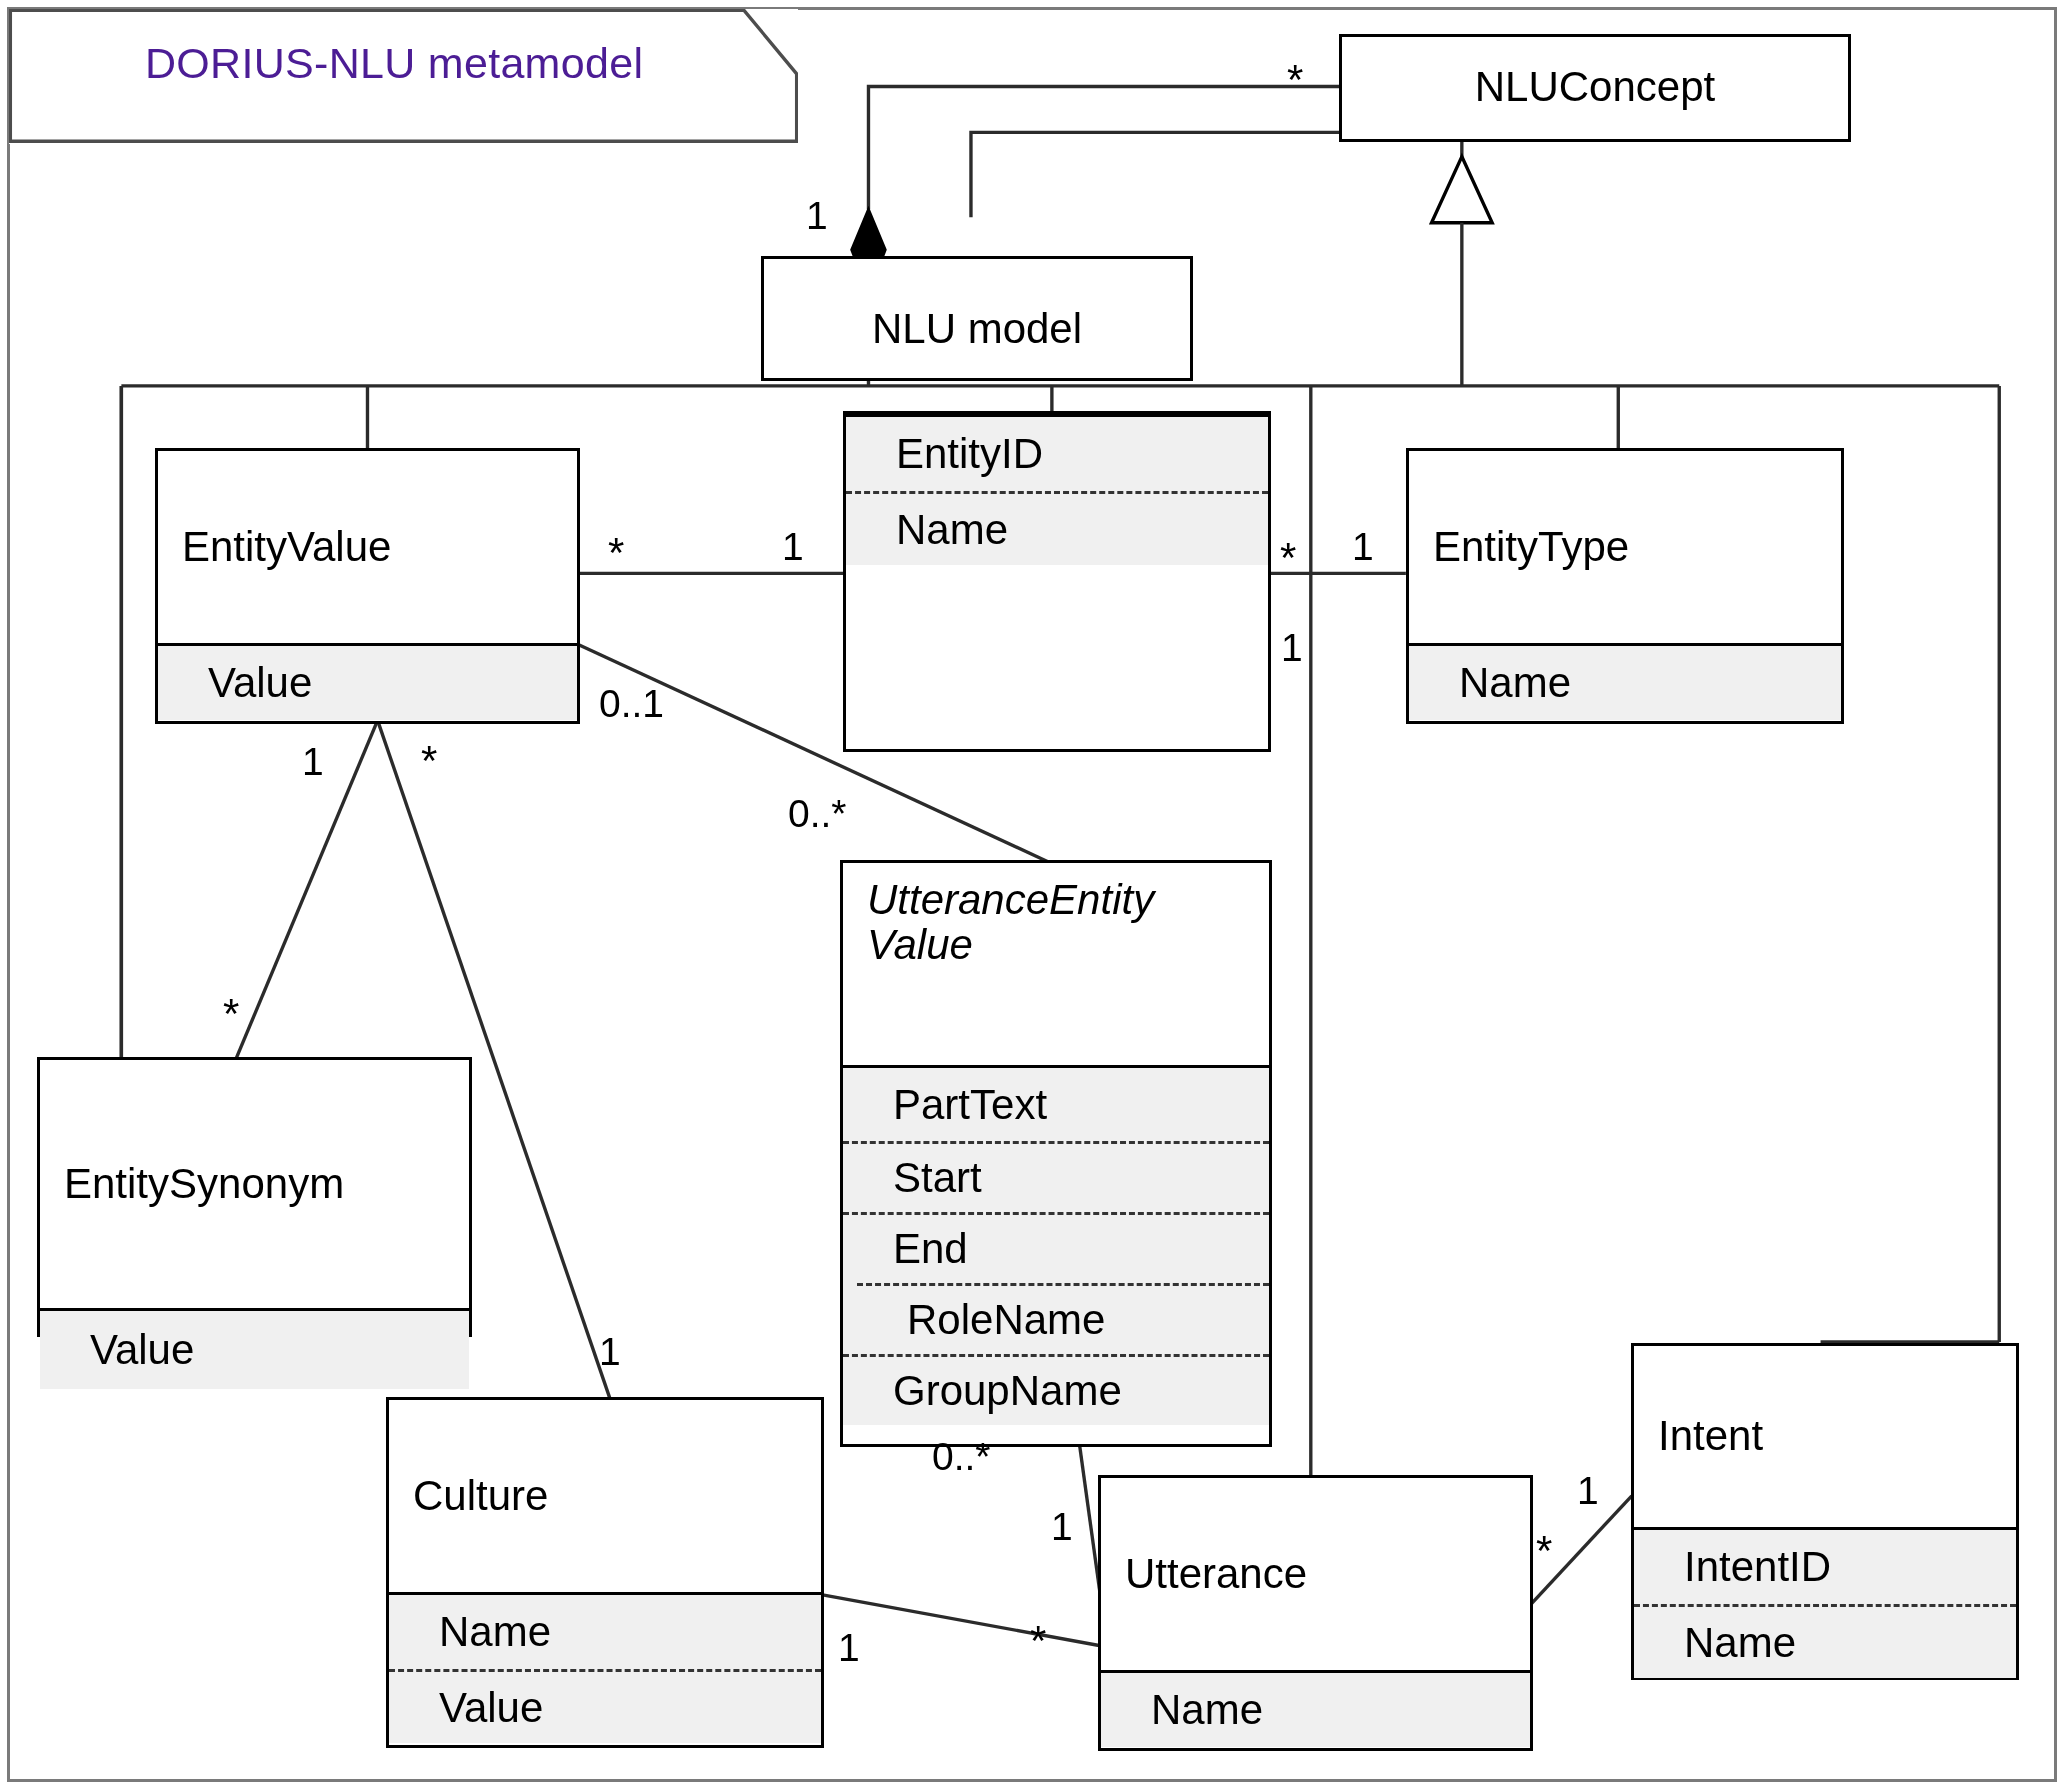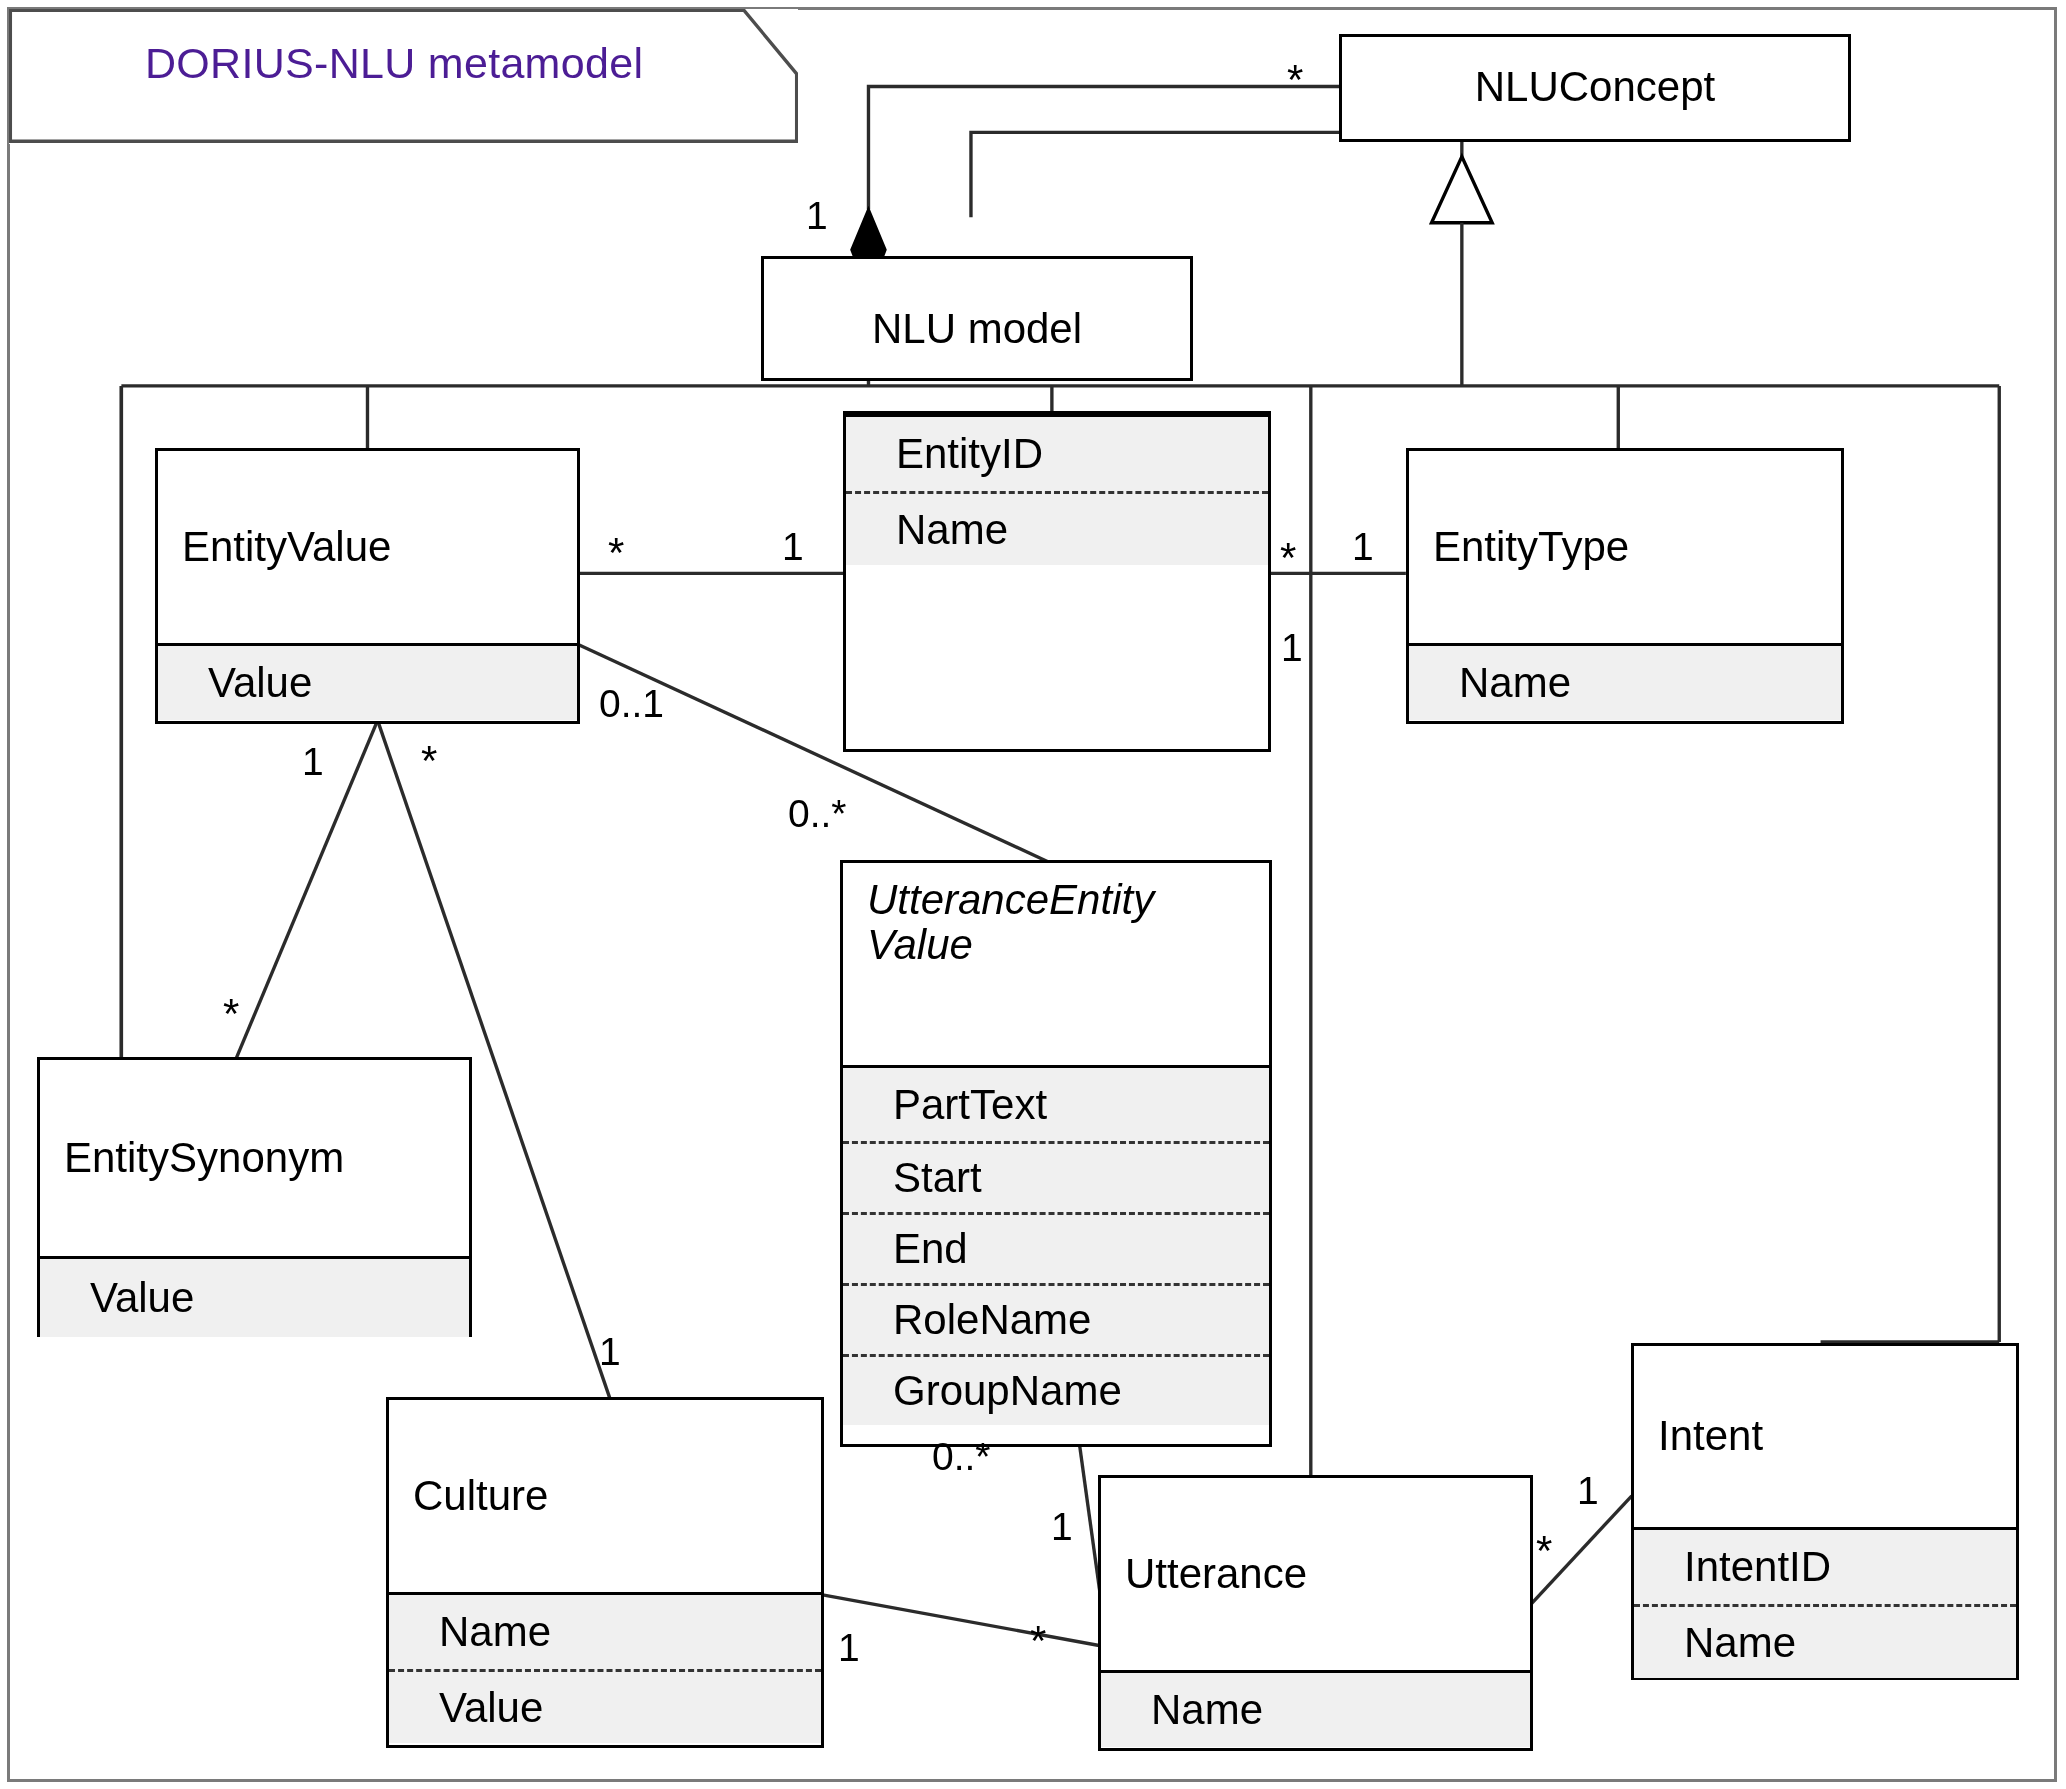--- a/index.html
+++ b/index.html
@@ -209,34 +209,34 @@
   </div>
 
   <div class="cls" style="left:1406px; top:448px; width:438px; height:276px;">
     <div class="cls-name" style="height:192px;">EntityType</div>
     <div class="cls-attrs">
       <div class="attr" style="height:74px;">Name</div>
     </div>
   </div>
 
   <div class="cls" style="left:37px; top:1057px; width:435px; height:280px;">
-    <div class="cls-name" style="height:196px;">EntitySynonym</div>
+    <div class="cls-name" style="height:248px;">EntitySynonym</div>
     <div class="cls-attrs">
       <div class="attr" style="height:78px;">Value</div>
     </div>
   </div>
 
   <div class="cls" style="left:840px; top:860px; width:432px; height:587px;">
     <div class="cls-name multi" style="height:202px;">UtteranceEntity
 Value</div>
     <div class="cls-attrs">
       <div class="attr" style="height:73px;">PartText</div>
       <div class="attr" style="height:71px;">Start</div>
       <div class="attr" style="height:71px;">End</div>
-      <div class="attr" style="height:71px;">RoleName</div>
+      <div class="attr" style="height:71px;margin-left:14px;">RoleName</div>
       <div class="attr" style="height:71px;">GroupName</div>
     </div>
   </div>
 
   <div class="cls" style="left:386px; top:1397px; width:438px; height:351px;">
     <div class="cls-name" style="height:192px;">Culture</div>
     <div class="cls-attrs">
       <div class="attr" style="height:74px;">Name</div>
       <div class="attr" style="height:74px;">Value</div>
     </div>

